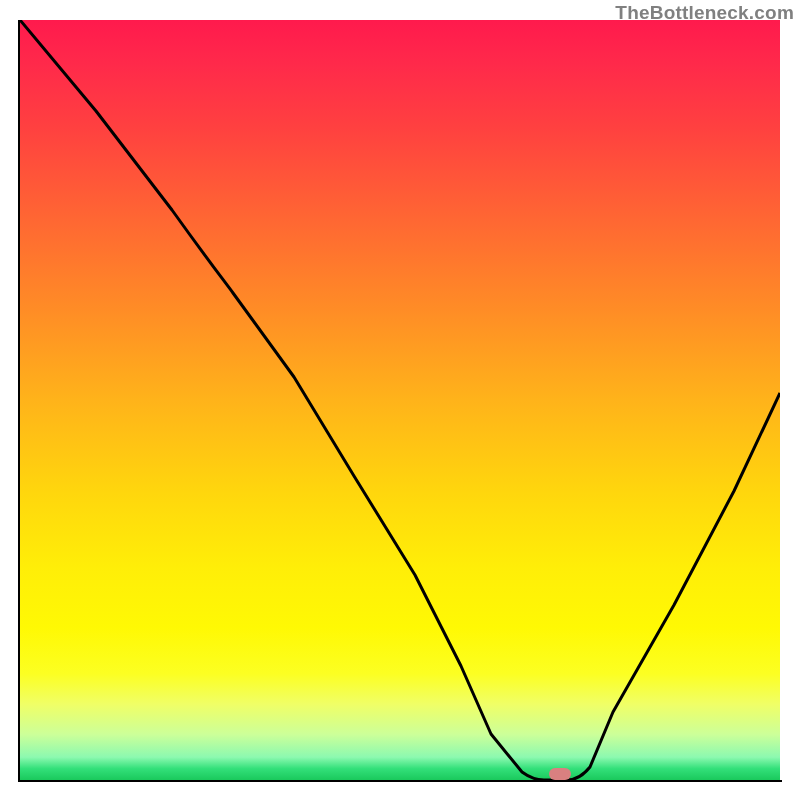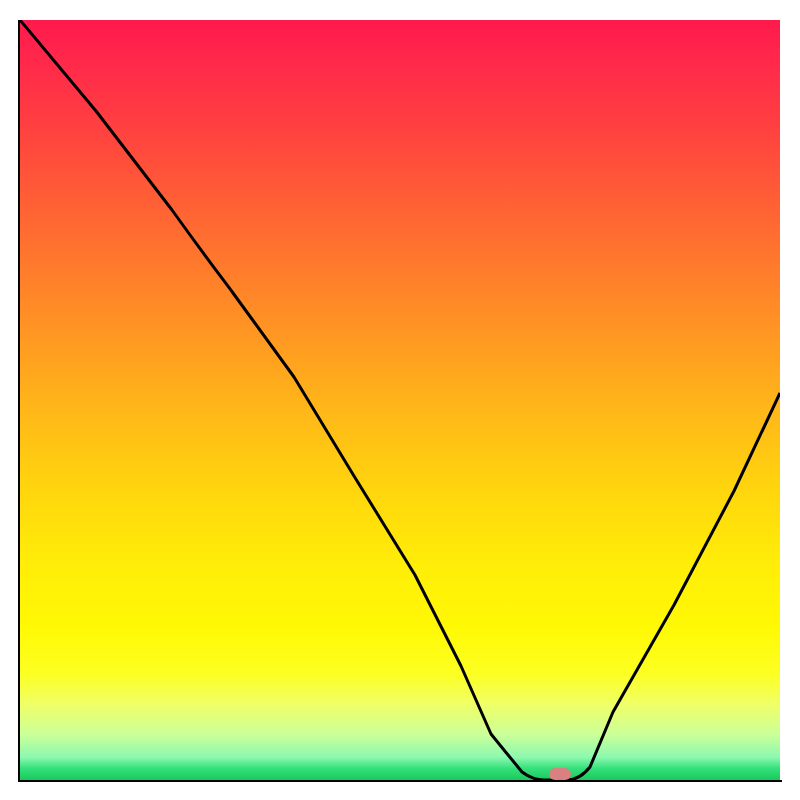--- a/index.html
+++ b/index.html
@@ -114,13 +114,14 @@
                L 714 471
                L 760 373" fill="none" stroke="#000" stroke-width="3" stroke-linejoin="round"></path>
     </svg>
 
     <div class="marker" style="left:71%; top:99.2%;"></div>
   </div>
 
   <div class="axis-line axis-left"></div>
   <div class="axis-line axis-bottom"></div>
 
+  <div class="watermark">TheBottleneck.com</div>
 </div>
 
 </body></html>

